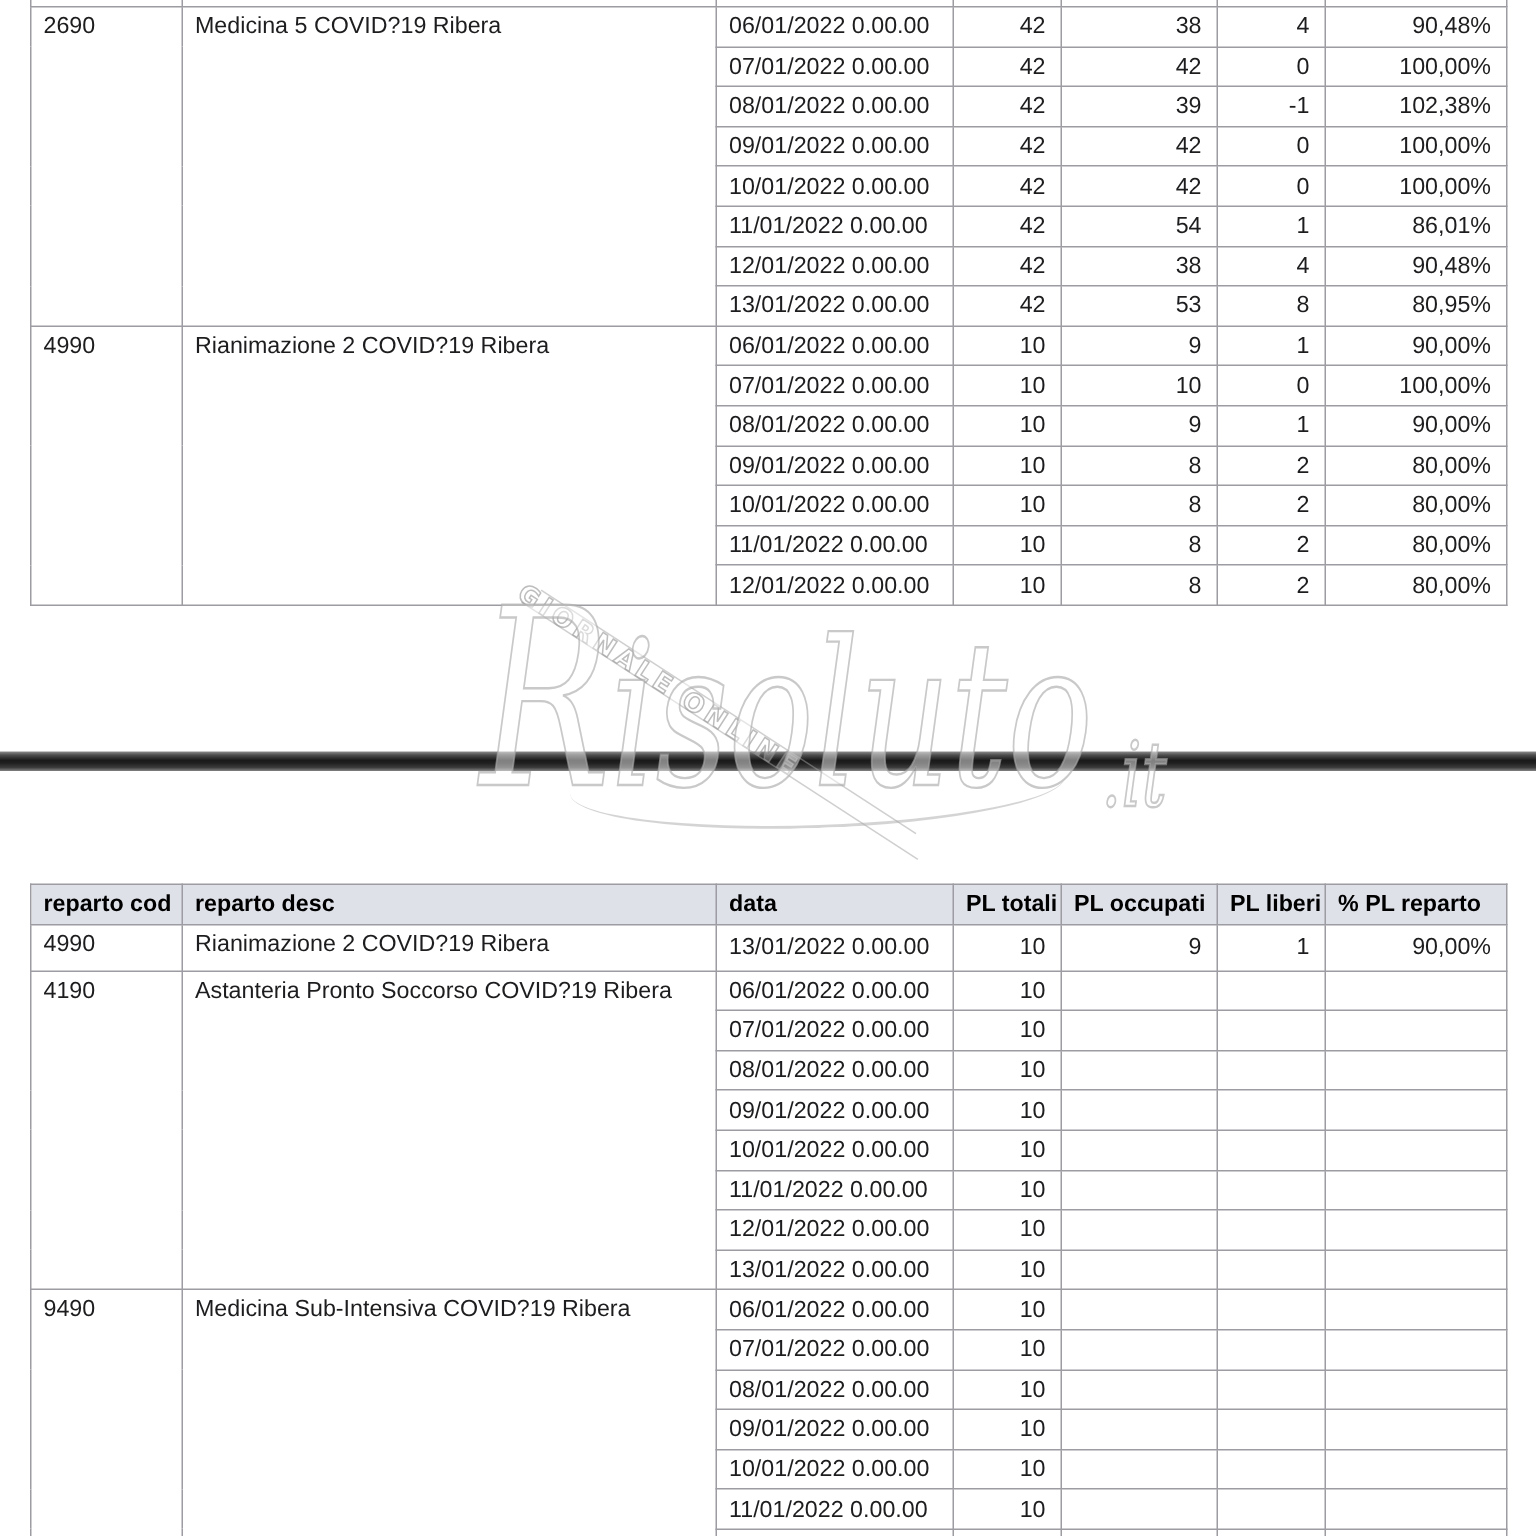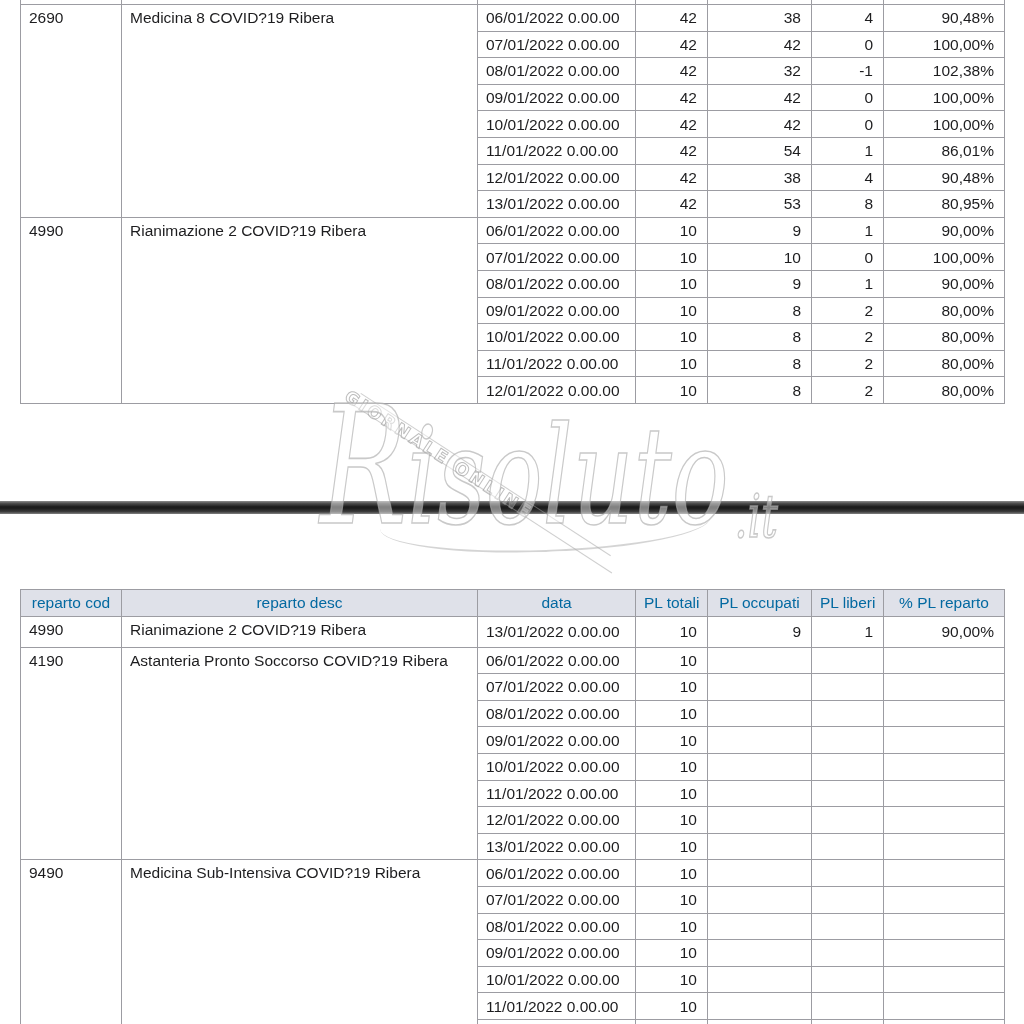--- a/index.html
+++ b/index.html
@@ -23,23 +23,23 @@
   .table-host td, .table-host th {
     border: 1px solid #9c9ca2;
     height: 25.6px;
     padding: 0 8px;
     overflow: hidden;
     white-space: nowrap;
     line-height: 1.1;
   }
   .table-host th {
     background: #dfe1e9;
-    font-weight: normal;
-    text-align: center;
-    color: #0369a1;
+    font-weight: bold;
+    text-align: left;
+    color: #000000;
     height: 26px;
   }
   td.c-num { text-align: right; padding-right: 10px; }
   td.c-left { text-align: left; }
   td.c-top { vertical-align: top; padding-top: 4px; }
   tr.sliver td { height: 4px; padding: 0; border-top: none; }
 
   
   .separator {
     position: absolute;
@@ -113,38 +113,38 @@
             <td></td>
             <td></td>
             <td></td>
             <td></td>
             <td></td>
             <td></td>
             <td></td>
           </tr>
           <tr>
             <td rowspan="8" class="c-left c-top">2690</td>
-            <td rowspan="8" class="c-left c-top">Medicina 8 COVID?19 Ribera</td>
+            <td rowspan="8" class="c-left c-top">Medicina 5 COVID?19 Ribera</td>
             <td class="c-left">06/01/2022 0.00.00</td>
             <td class="c-num">42</td>
             <td class="c-num">38</td>
             <td class="c-num">4</td>
             <td class="c-num">90,48%</td>
           </tr>
           <tr>
             <td class="c-left">07/01/2022 0.00.00</td>
             <td class="c-num">42</td>
             <td class="c-num">42</td>
             <td class="c-num">0</td>
             <td class="c-num">100,00%</td>
           </tr>
           <tr>
             <td class="c-left">08/01/2022 0.00.00</td>
             <td class="c-num">42</td>
-            <td class="c-num">32</td>
+            <td class="c-num">39</td>
             <td class="c-num">-1</td>
             <td class="c-num">102,38%</td>
           </tr>
           <tr>
             <td class="c-left">09/01/2022 0.00.00</td>
             <td class="c-num">42</td>
             <td class="c-num">42</td>
             <td class="c-num">0</td>
             <td class="c-num">100,00%</td>
           </tr>

